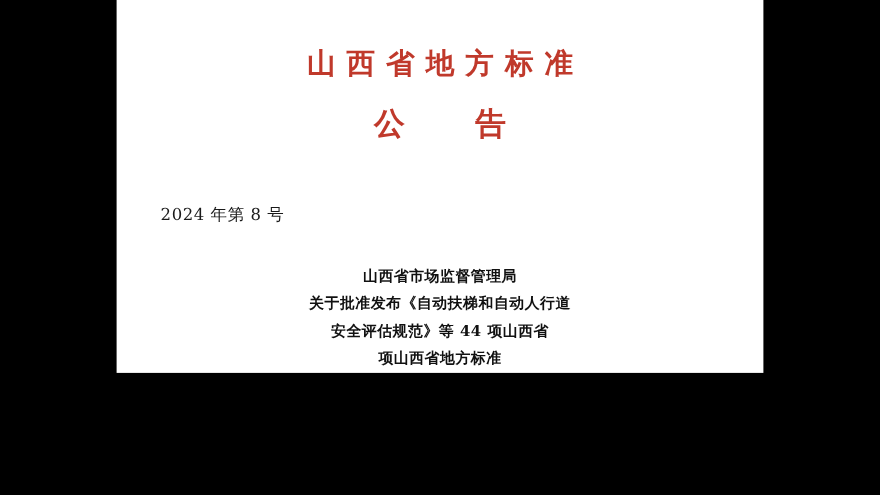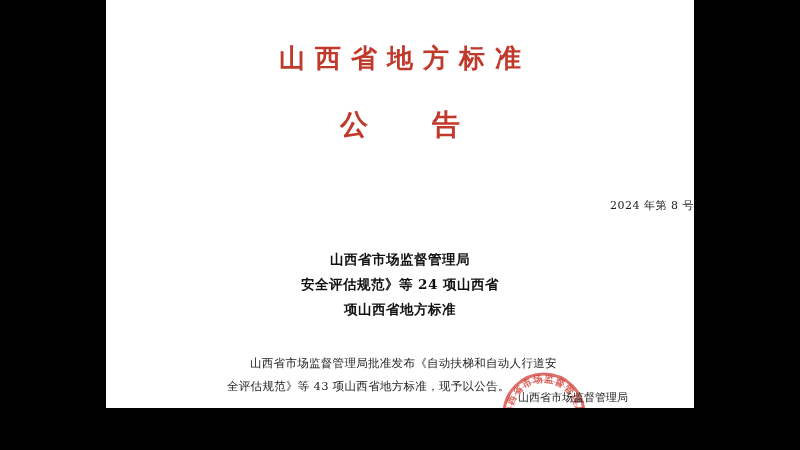--- a/index.html
+++ b/index.html
@@ -17,21 +17,21 @@
     position: relative;
     width: 800px;
     height: 450px;
     background: #000000;
   }
   .page {
     position: absolute;
     left: 106px;
     top: 0px;
     width: 588px;
-    height: 408px;
+    height: 339px;
     background: #ffffff;
     overflow: hidden;
   }
   .doc-title {
     text-align: center;
     color: #c0392b;
     font-family: "DejaVu Serif", serif;
     font-weight: bold;
     font-size: 26px;
     letter-spacing: 10px;
@@ -40,27 +40,27 @@
     line-height: 1.1;
   }
   .doc-subtitle {
     text-align: center;
     color: #c0392b;
     font-family: "DejaVu Serif", serif;
     font-weight: bold;
     font-size: 28px;
     letter-spacing: 18px;
     text-indent: 18px;
-    margin-top: 37px;
+    margin-top: 25px;
     line-height: 1.1;
   }
   .doc-number {
-    text-align: right;
+    text-align: left;
     color: #1a1a1a;
-    font-size: 11px;
+    font-size: 15px;
     margin-top: 58px;
     letter-spacing: 0.5px;
     padding-left: 40px;
   }
   .doc-heading {
     text-align: center;
     color: #111111;
     font-size: 13.5px;
     font-weight: bold;
     margin-top: 34px;
@@ -130,21 +130,22 @@
   <div class="page">
 
     <div class="doc-title">山西省地方标准</div>
 
     <div class="doc-subtitle">公　告</div>
 
     <div class="doc-number">2024 年第 8 号</div>
 
     <div class="doc-heading">
       <span class="hl">山西省市场监督管理局</span>
-      <span class="hl">安全评估规范》等 24 项山西省</span>
+      <span class="hl">关于批准发布《自动扶梯和自动人行道</span>
+      <span class="hl">安全评估规范》等 44 项山西省</span>
       <span class="hl">项山西省地方标准</span>
     </div>
 
     <div class="doc-body">
       <span class="bl indent">山西省市场监督管理局批准发布《自动扶梯和自动人行道安</span>
       <span class="bl">全评估规范》等 43 项山西省地方标准，现予以公告。</span>
     </div>
 
     <div class="seal">
       <svg width="96" height="96" viewBox="0 0 96 96" aria-hidden="true">

